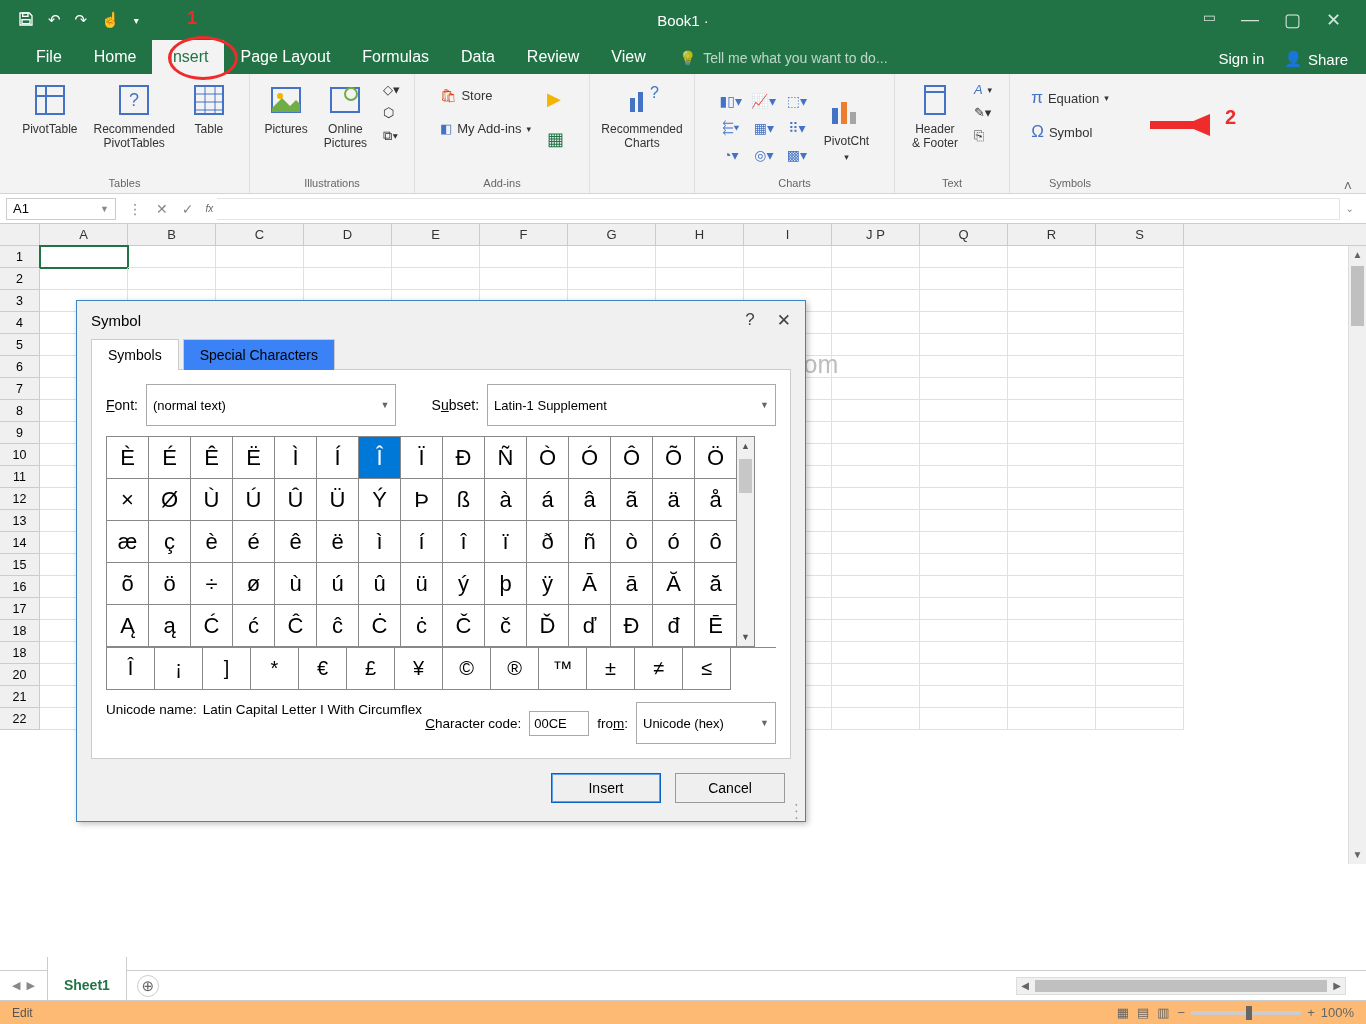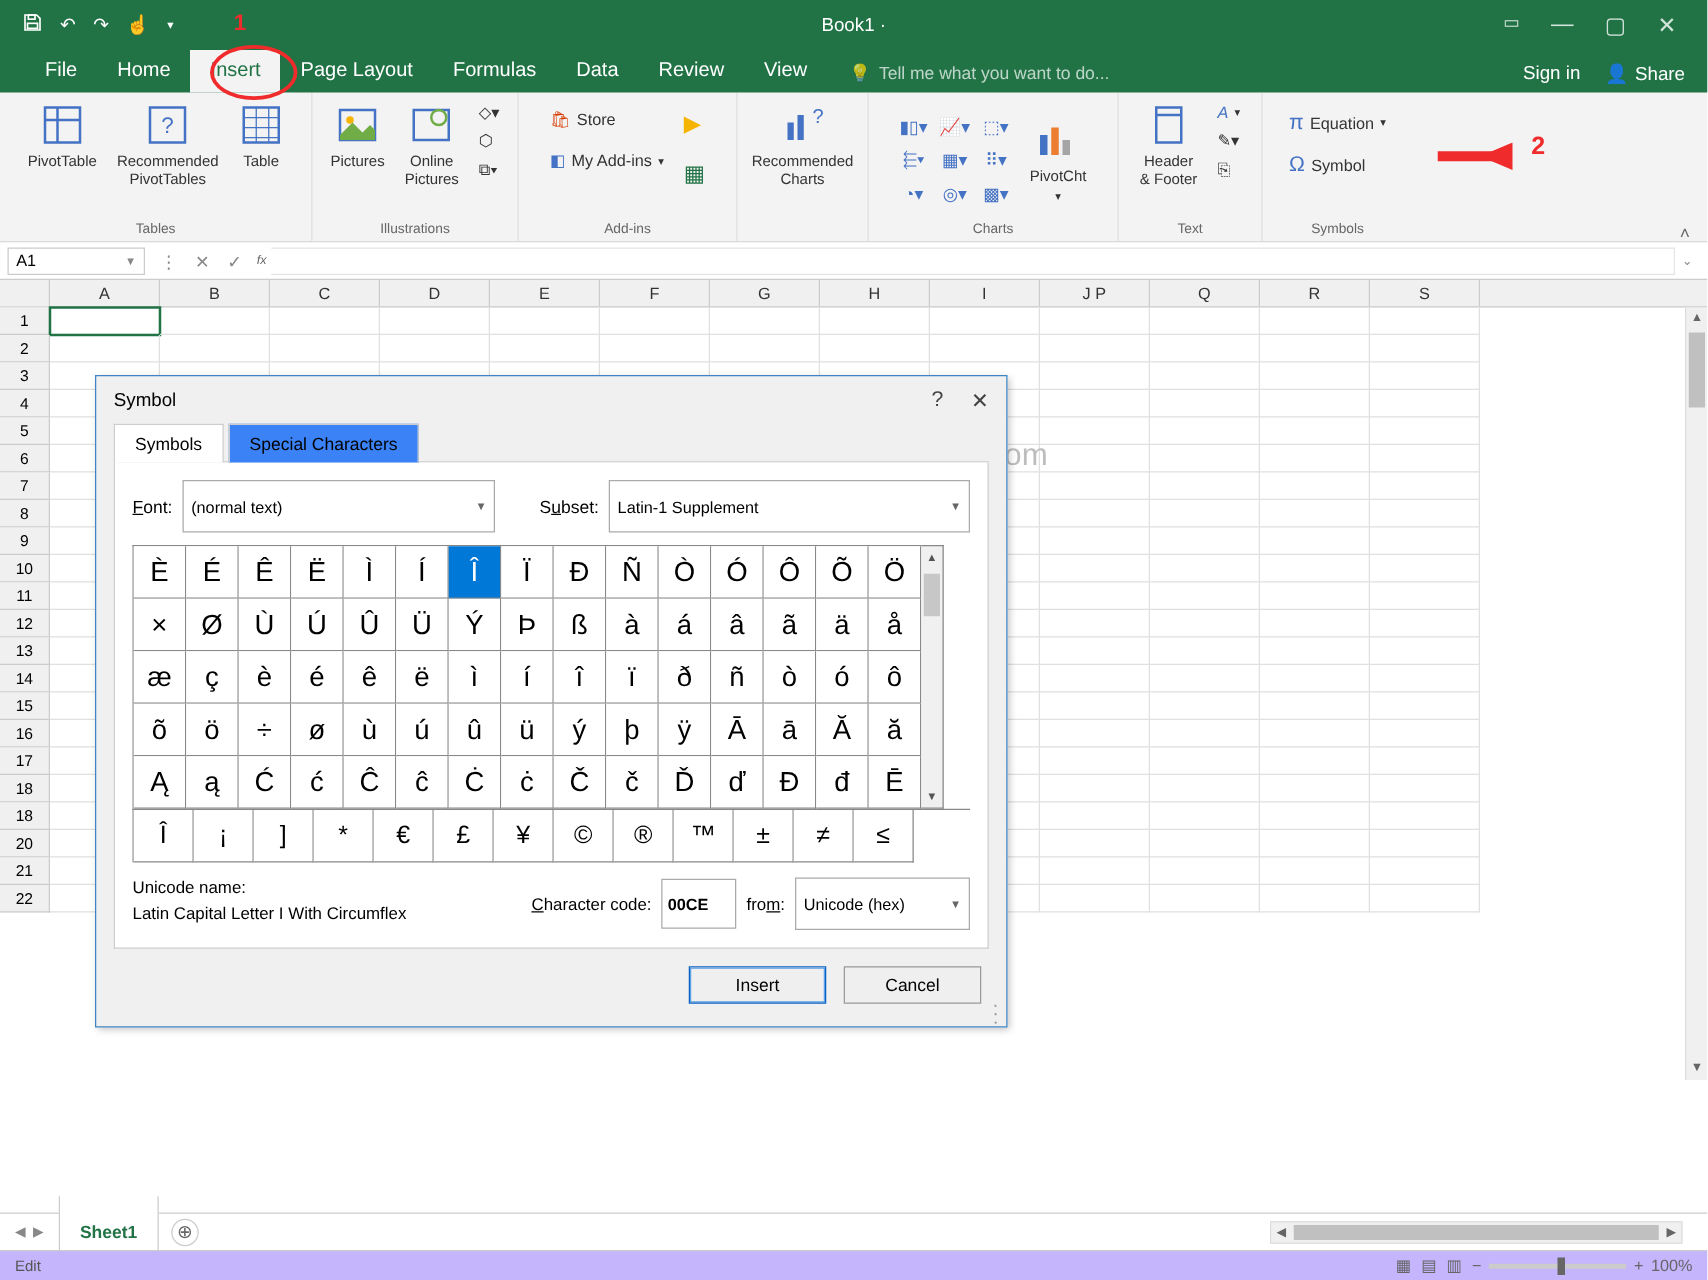--- a/index.html
+++ b/index.html
@@ -67,21 +67,21 @@
 .sheetbar { position:absolute; bottom:24px; left:0; right:0; height:30px; border-top:1px solid #ccc; background:#fff; display:flex; align-items:center; }
 .sheetnav { display:flex; gap:6px; padding:0 12px; color:#888; font-size:11px;}
 .sheetnav span{cursor:pointer;}
 .sheettab { padding:20px 16px; border:1px solid #ccc; border-top:none; border-bottom:2px solid #217346; font-size:14px; font-weight:600; color:#217346; background:#fff;}
 .addsheet { margin-left:10px; width:22px; height:22px; border:1px solid #ccc; border-radius:50%; text-align:center; line-height:20px; color:#666; cursor:pointer; font-size:15px;}
 .hscroll{position:absolute;right:20px;width:330px;height:18px;background:#f0f0f0;border:1px solid #ddd;display:flex;align-items:center;}
 .hscroll .thumb{flex:1;height:12px;background:#c0c0c0;margin:0 2px;}
 .hscroll .arr{width:16px;text-align:center;font-size:10px;color:#666;cursor:pointer;}
 
 
-.statusbar { position:absolute; bottom:0; left:0; right:0; height:24px; background:#c4b5fd; border-top:1px solid #ccc; display:flex; align-items:center; justify-content:space-between; padding:0 12px; font-size:12px; color:#555;}
+.statusbar { position:absolute; bottom:0; left:0; right:0; height:24px; background:#fdba74; border-top:1px solid #ccc; display:flex; align-items:center; justify-content:space-between; padding:0 12px; font-size:12px; color:#555;}
 .statusbar .views{display:flex;gap:8px;align-items:center;}
 .statusbar .views span{cursor:pointer;font-size:13px;color:#666;}
 .zoom{display:flex;align-items:center;gap:6px;}
 .zoom .slider{width:110px;height:4px;background:#ccc;position:relative;}
 .zoom .slider .knob{width:6px;height:14px;background:#666;position:absolute;left:50%;top:-5px;}
 
 
 .anno-circle { position:absolute; left:168px; top:36px; width:70px; height:44px; border:3px solid #ef2b2b; border-radius:50%; z-index:60; pointer-events:none; }
 .anno1 { position:absolute; left:187px; top:8px; color:#ef2b2b; font-weight:700; font-size:18px; z-index:60; }
 .anno-arrow { position:absolute; left:1150px; top:114px; z-index:60; pointer-events:none; }
@@ -107,23 +107,23 @@
 .sym-cell { border-right:1px solid #888; border-bottom:1px solid #888; display:flex; align-items:center; justify-content:center; font-size:22px; cursor:pointer; background:#fff;}
 .sym-cell.sel { background:#0078d7; color:#fff; }
 .sym-scroll{width:18px;border:1px solid #888;border-left:none;background:#f0f0f0;display:flex;flex-direction:column;}
 .sym-scroll .arr{height:18px;text-align:center;font-size:9px;line-height:18px;color:#555;cursor:pointer;}
 .sym-scroll .track{flex:1;position:relative;}
 .sym-scroll .thumb{position:absolute;top:4px;left:2px;right:2px;height:34px;background:#c7c7c7;}
 .recent-label { font-size:14px; margin:10px 0 6px; }
 .recent-grid { display:grid; grid-template-columns:repeat(13, 48px); grid-auto-rows:42px; border:1px solid #888; border-right:none; border-bottom:none; }
 .recent-grid .sym-cell{font-size:20px;}
 .uni-row{display:flex;justify-content:space-between;align-items:flex-start;margin-top:12px;font-size:13.5px;}
-.uni-left{display:flex;flex-direction:column;gap:6px;}
+.uni-left{display:flex;flex-direction:row;gap:6px;}
 .uni-right{display:flex;align-items:center;gap:8px;}
-.uni-right input{width:60px;height:40px;border:1px solid #aaa;padding:0 4px;font-size:13px;font-weight:bold;}
+.uni-right input{width:60px;height:25px;border:1px solid #aaa;padding:0 4px;font-size:13px;}
 .dlg-buttons { display:flex; justify-content:flex-end; gap:14px; padding:14px 6px 4px; }
 .dlg-btn { width:110px; height:30px; border:1px solid #999; background:#efefef; font-size:14px; cursor:pointer;}
 .dlg-btn.primary { border:1px solid #0b61c4; box-shadow:inset 0 0 0 1px #5aa1e6; }
 .grip{position:absolute;right:2px;bottom:2px;font-size:14px;color:#999;transform:rotate(-45deg);}
 </style>
 </head>
 <body>
 
 <div class="titlebar">
   <div class="qat">

